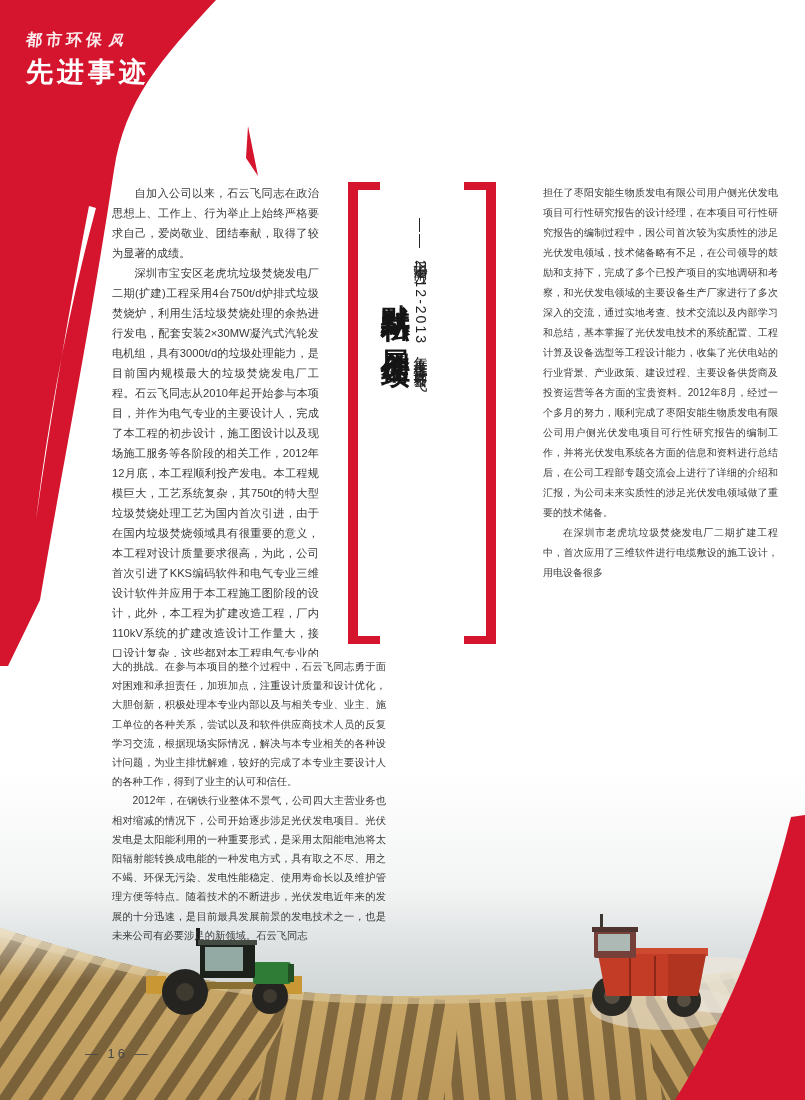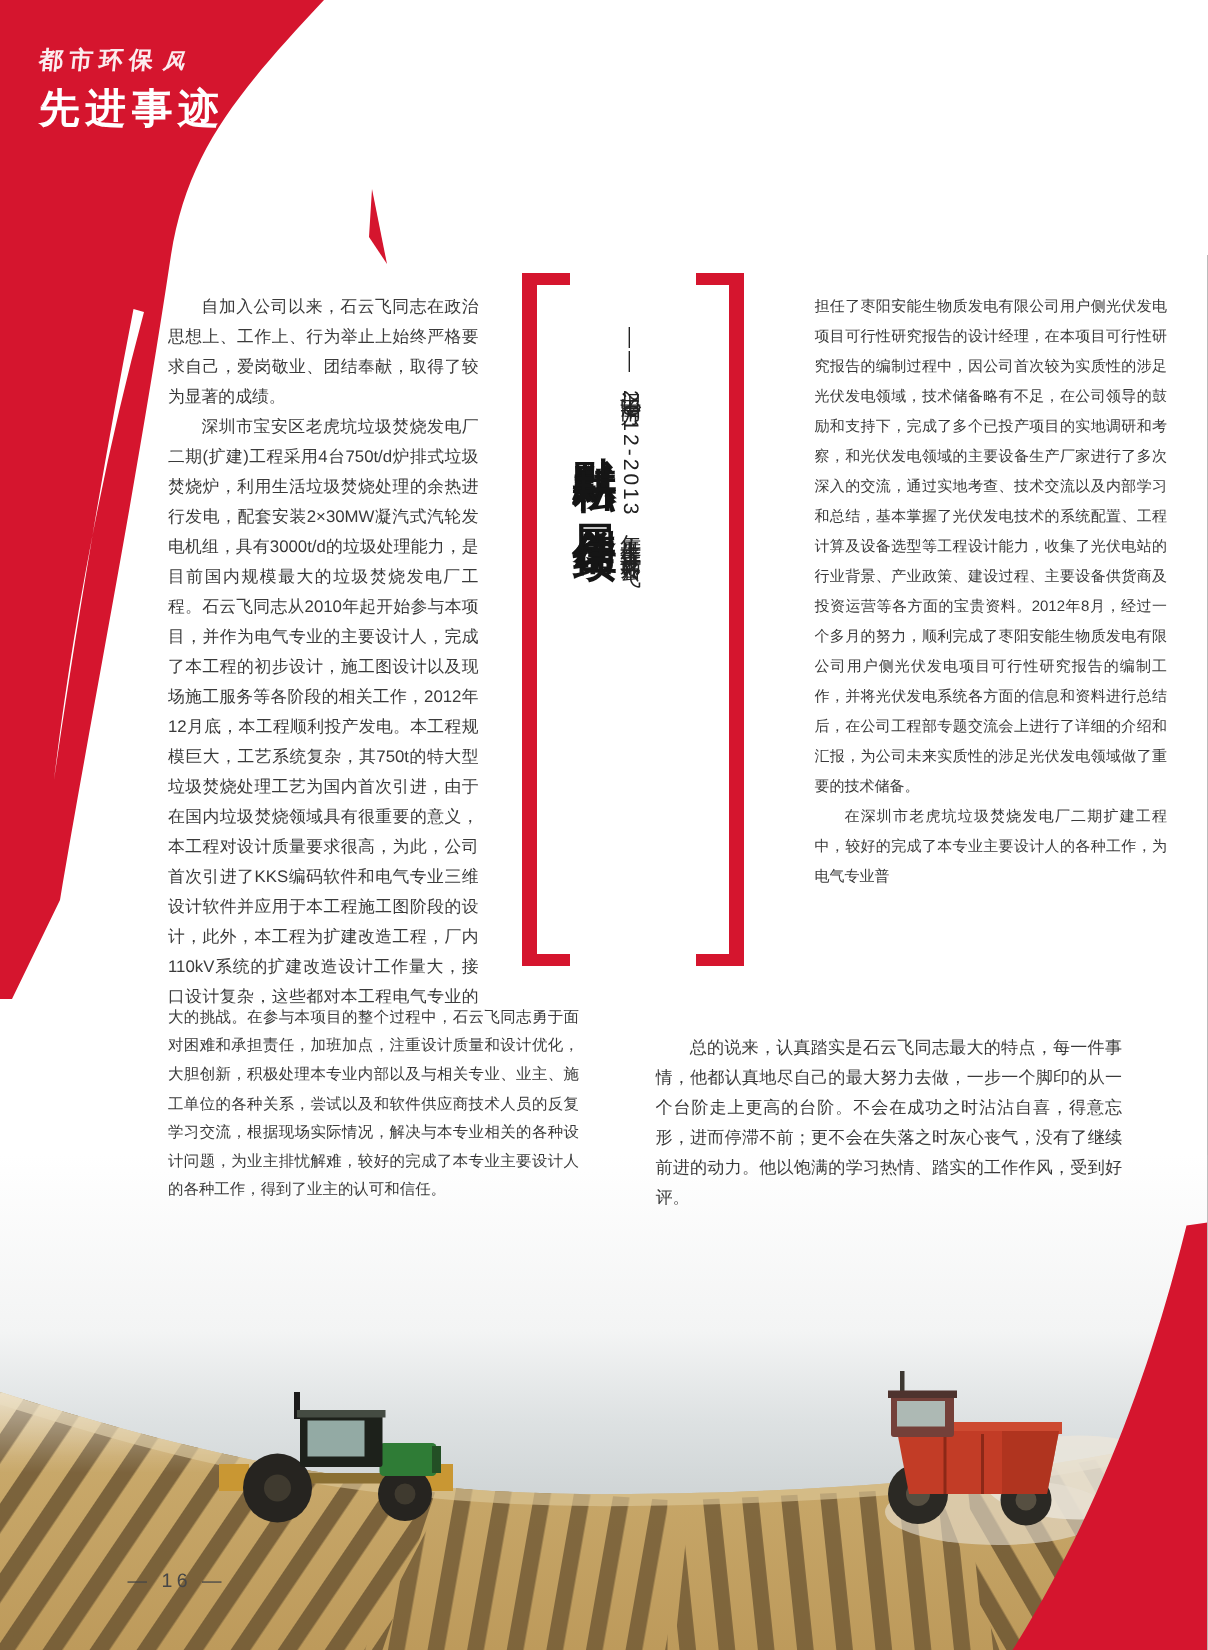--- a/index.html
+++ b/index.html
@@ -17,21 +17,21 @@
   
   .headline-block{position:absolute;left:348px;top:182px;width:148px;height:462px;z-index:4;}
   .bracket{position:absolute;top:0;height:100%;width:32px;box-sizing:border-box;}
   .bracket.left{left:0;border-left:10px solid var(--red);border-top:8px solid var(--red);border-bottom:8px solid var(--red);}
   .bracket.right{right:0;border-right:10px solid var(--red);border-top:8px solid var(--red);border-bottom:8px solid var(--red);}
   .headline-title{position:absolute;left:28px;top:100px;writing-mode:vertical-rl;
       font-family:"Liberation Serif",serif;font-size:29px;font-weight:700;color:#151515;letter-spacing:3px;}
   .headline-subtitle{position:absolute;left:64px;top:36px;writing-mode:vertical-rl;
       font-size:14px;color:#222;letter-spacing:2px;height:420px;}
   
-  .col{position:absolute;color:var(--text);text-align:justify;z-index:5;overflow:hidden;margin-top:12px;}
+  .col{position:absolute;color:var(--text);text-align:justify;z-index:5;overflow:hidden;}
   .col p{margin:0;}
   .col p.indent{text-indent:2em;}
   .col-left-narrow {left:112px;top:183px;width:207px;height:474px;font-size:11.2px;line-height:20px;}
   .col-right-narrow{left:543px;top:183px;width:235px;height:494px;font-size:10px;line-height:20px;}
   .col-left-wide   {left:112px;top:657px;width:274px;height:312px;font-size:10.3px;line-height:19.2px;}
   .col-right-wide  {left:437px;top:677px;width:311px;height:272px;font-size:11.4px;line-height:20px;}
   
   .photo{position:absolute;left:0;top:770px;z-index:1;}
 </style>
 </head>
@@ -58,27 +58,27 @@
     <div class="headline-subtitle">——记中冶南方2012-2013年度十佳青年设计师石云飞</div>
     <div class="headline-title">默默耕耘　屡创佳绩</div>
   </div>
 
   <div class="col col-left-narrow">
       <p class="indent">自加入公司以来，石云飞同志在政治思想上、工作上、行为举止上始终严格要求自己，爱岗敬业、团结奉献，取得了较为显著的成绩。</p>
       <p class="indent">深圳市宝安区老虎坑垃圾焚烧发电厂二期(扩建)工程采用4台750t/d炉排式垃圾焚烧炉，利用生活垃圾焚烧处理的余热进行发电，配套安装2×30MW凝汽式汽轮发电机组，具有3000t/d的垃圾处理能力，是目前国内规模最大的垃圾焚烧发电厂工程。石云飞同志从2010年起开始参与本项目，并作为电气专业的主要设计人，完成了本工程的初步设计，施工图设计以及现场施工服务等各阶段的相关工作，2012年12月底，本工程顺利投产发电。本工程规模巨大，工艺系统复杂，其750t的特大型垃圾焚烧处理工艺为国内首次引进，由于在国内垃圾焚烧领域具有很重要的意义，本工程对设计质量要求很高，为此，公司首次引进了KKS编码软件和电气专业三维设计软件并应用于本工程施工图阶段的设计，此外，本工程为扩建改造工程，厂内110kV系统的扩建改造设计工作量大，接口设计复杂，这些都对本工程电气专业的设计带来了很</p>
     </div>
   <div class="col col-left-wide">
       <p>大的挑战。在参与本项目的整个过程中，石云飞同志勇于面对困难和承担责任，加班加点，注重设计质量和设计优化，大胆创新，积极处理本专业内部以及与相关专业、业主、施工单位的各种关系，尝试以及和软件供应商技术人员的反复学习交流，根据现场实际情况，解决与本专业相关的各种设计问题，为业主排忧解难，较好的完成了本专业主要设计人的各种工作，得到了业主的认可和信任。</p>
+      <p class="indent">2012年，在钢铁行业整体不景气，公司四大主营业务也相对缩减的情况下，公司开始逐步涉足光伏发电项目。光伏发电是太阳能利用的一种重要形式，是采用太阳能电池将太阳辐射能转换成电能的一种发电方式，具有取之不尽、用之不竭、环保无污染、发电性能稳定、使用寿命长以及维护管理方便等特点。随着技术的不断进步，光伏发电近年来的发展的十分迅速，是目前最具发展前景的发电技术之一，也是未来公司有必要涉足的新领域。石云飞同志</p>
     </div>
   <div class="col col-right-narrow">
       <p>担任了枣阳安能生物质发电有限公司用户侧光伏发电项目可行性研究报告的设计经理，在本项目可行性研究报告的编制过程中，因公司首次较为实质性的涉足光伏发电领域，技术储备略有不足，在公司领导的鼓励和支持下，完成了多个已投产项目的实地调研和考察，和光伏发电领域的主要设备生产厂家进行了多次深入的交流，通过实地考查、技术交流以及内部学习和总结，基本掌握了光伏发电技术的系统配置、工程计算及设备选型等工程设计能力，收集了光伏电站的行业背景、产业政策、建设过程、主要设备供货商及投资运营等各方面的宝贵资料。2012年8月，经过一个多月的努力，顺利完成了枣阳安能生物质发电有限公司用户侧光伏发电项目可行性研究报告的编制工作，并将光伏发电系统各方面的信息和资料进行总结后，在公司工程部专题交流会上进行了详细的介绍和汇报，为公司未来实质性的涉足光伏发电领域做了重要的技术储备。</p>
-      <p class="indent">在深圳市老虎坑垃圾焚烧发电厂二期扩建工程中，较好的完成了本专业主要设计人的各种工作，为电气专业普</p>
+      <p class="indent">在深圳市老虎坑垃圾焚烧发电厂二期扩建工程中，首次应用了三维软件进行电缆敷设的施工设计，用电设备很多</p>
     </div>
   <div class="col col-right-wide">
-      <p class="indent">总的说来，认真踏实是石云飞同志最大的特点，每一件事情，他都认真地尽自己的最大努力去做，一步一个脚印的从一个台阶走上更高的台阶。不会在成功之时沾沾自喜，得意忘形，进而停滞不前；更不会在失落之时灰心丧气，没有了继续前进的动力。他以饱满的学习热情、踏实的工作作风，受到好评。</p>
     </div>
 
   <svg class="photo" width="805" height="330" viewBox="0 0 805 330">
     <defs>
       <linearGradient id="sky" x1="0" y1="0" x2="0" y2="1">
         <stop offset="0" stop-color="#ffffff"></stop>
         <stop offset="0.45" stop-color="#f3f4f4"></stop>
         <stop offset="0.68" stop-color="#dde1e2"></stop>
         <stop offset="1" stop-color="#c6cccd"></stop>
       </linearGradient>

